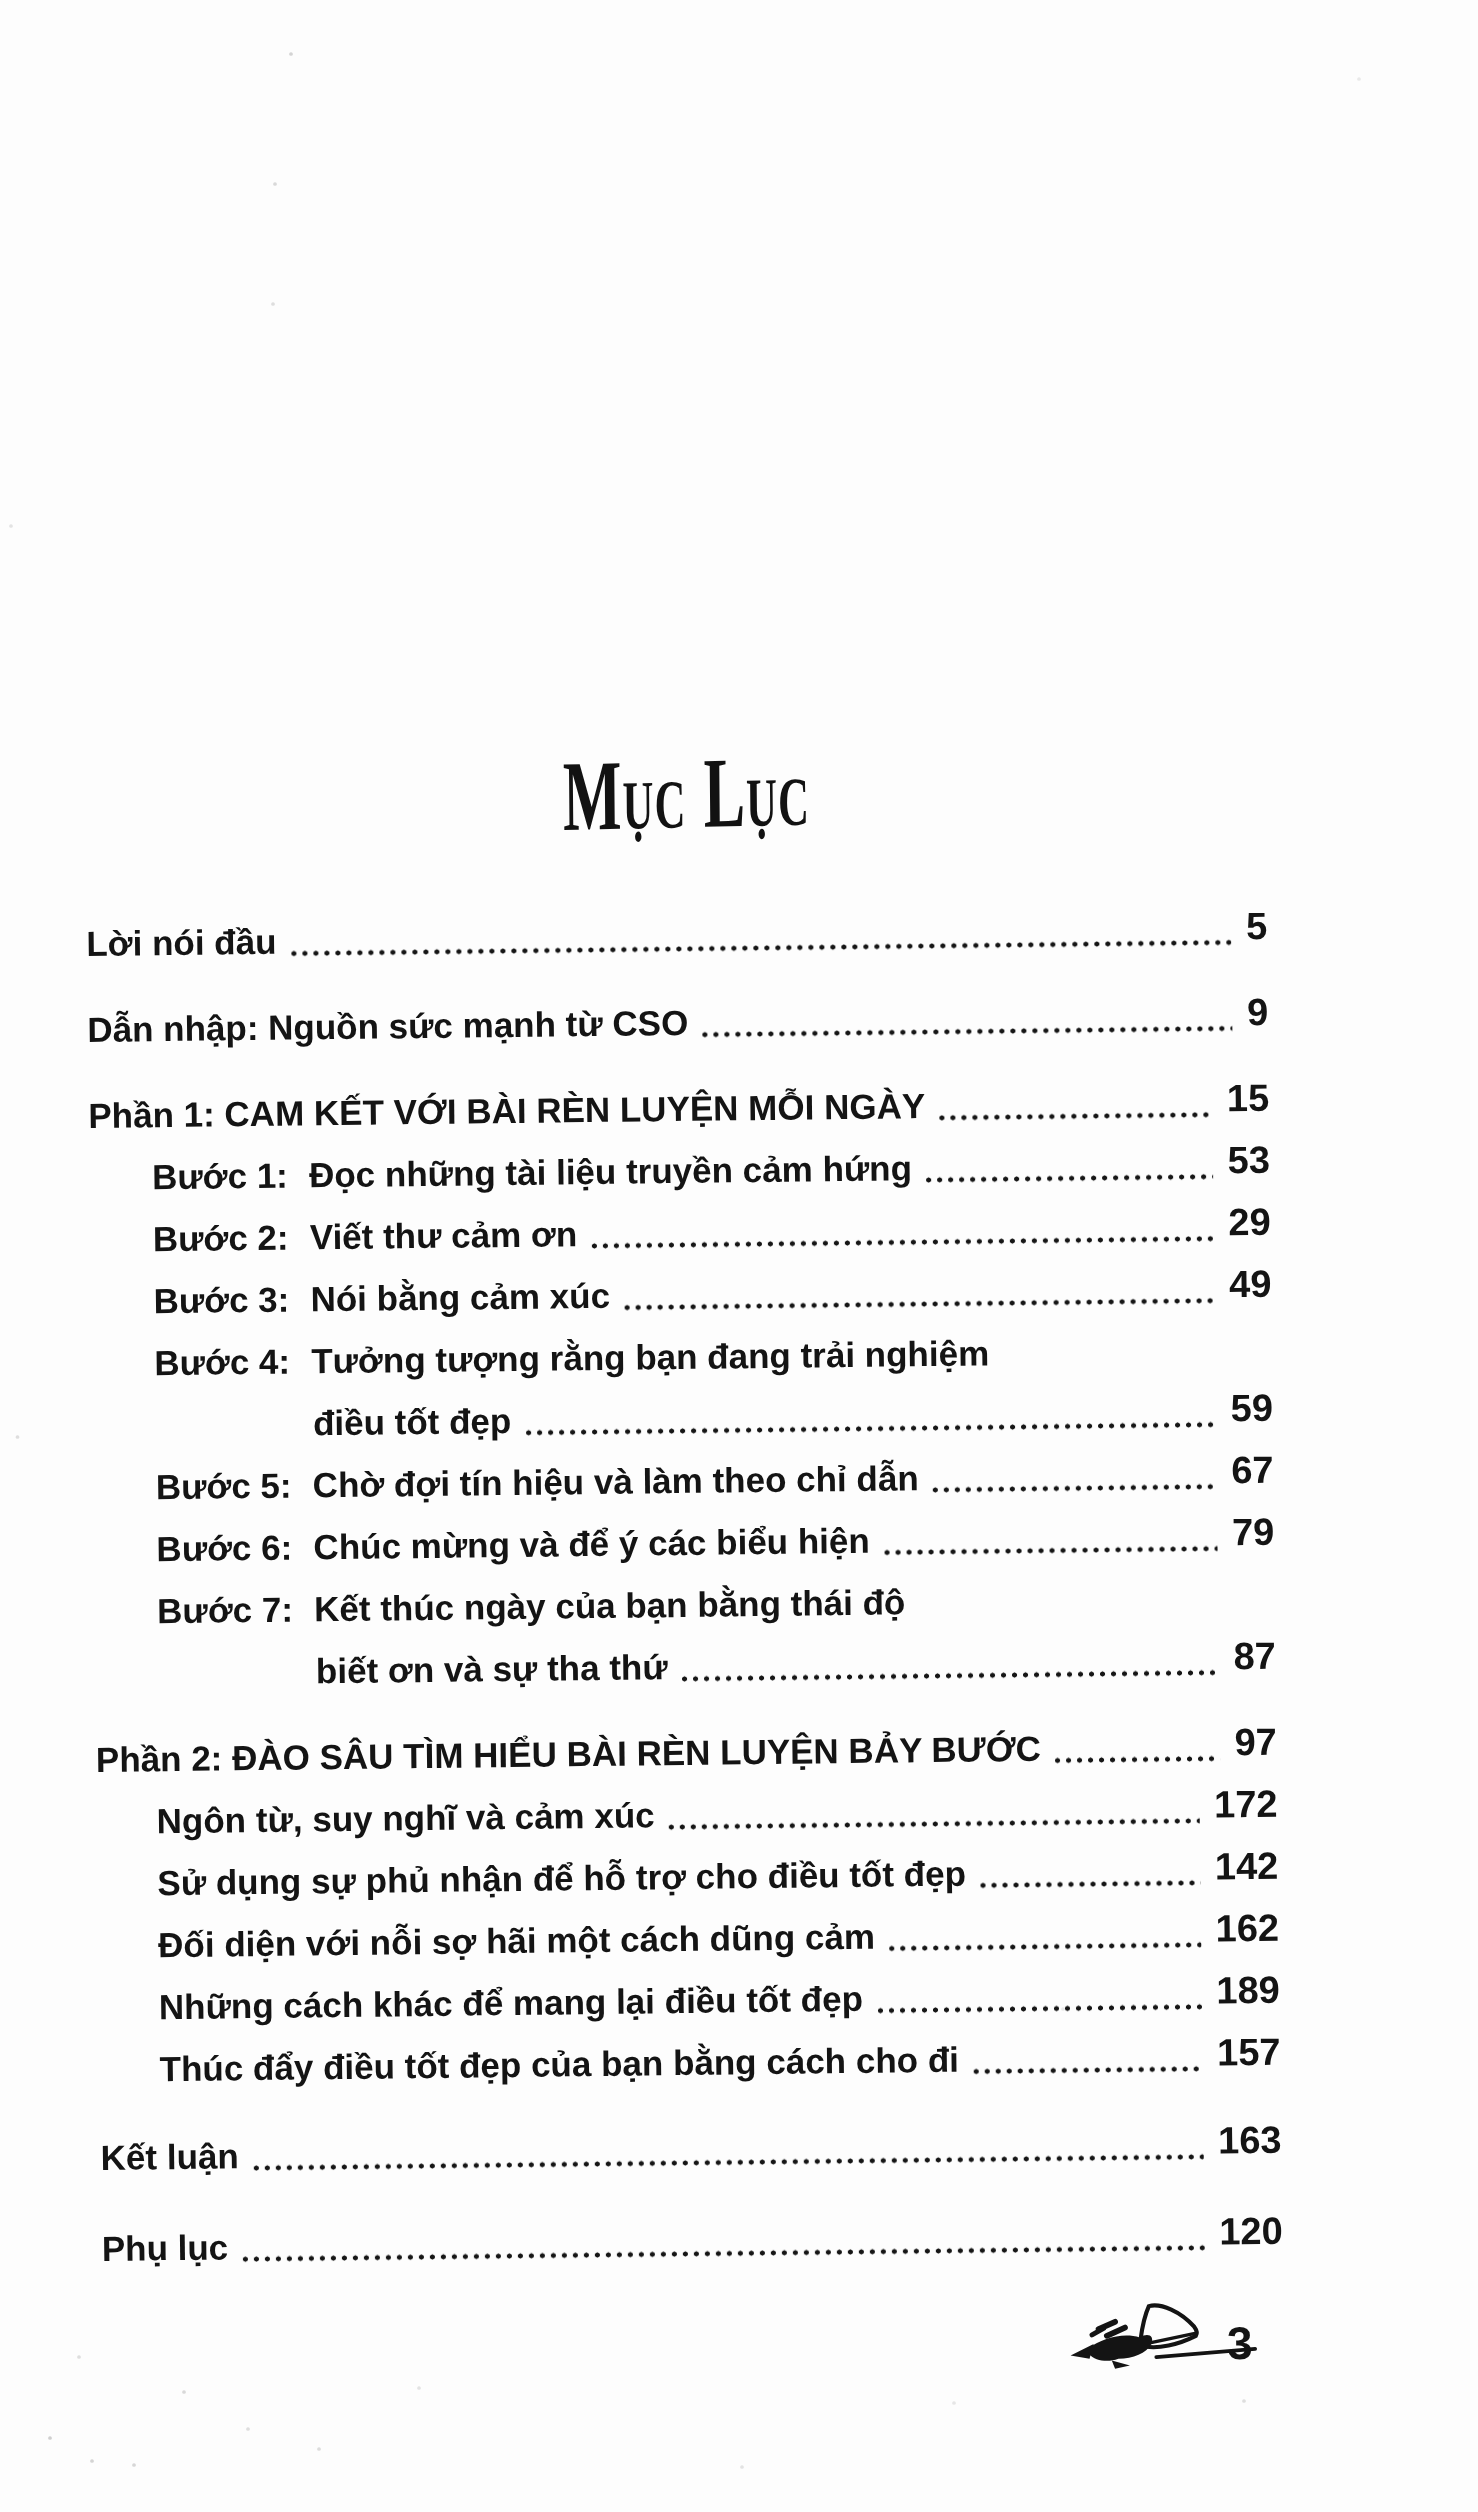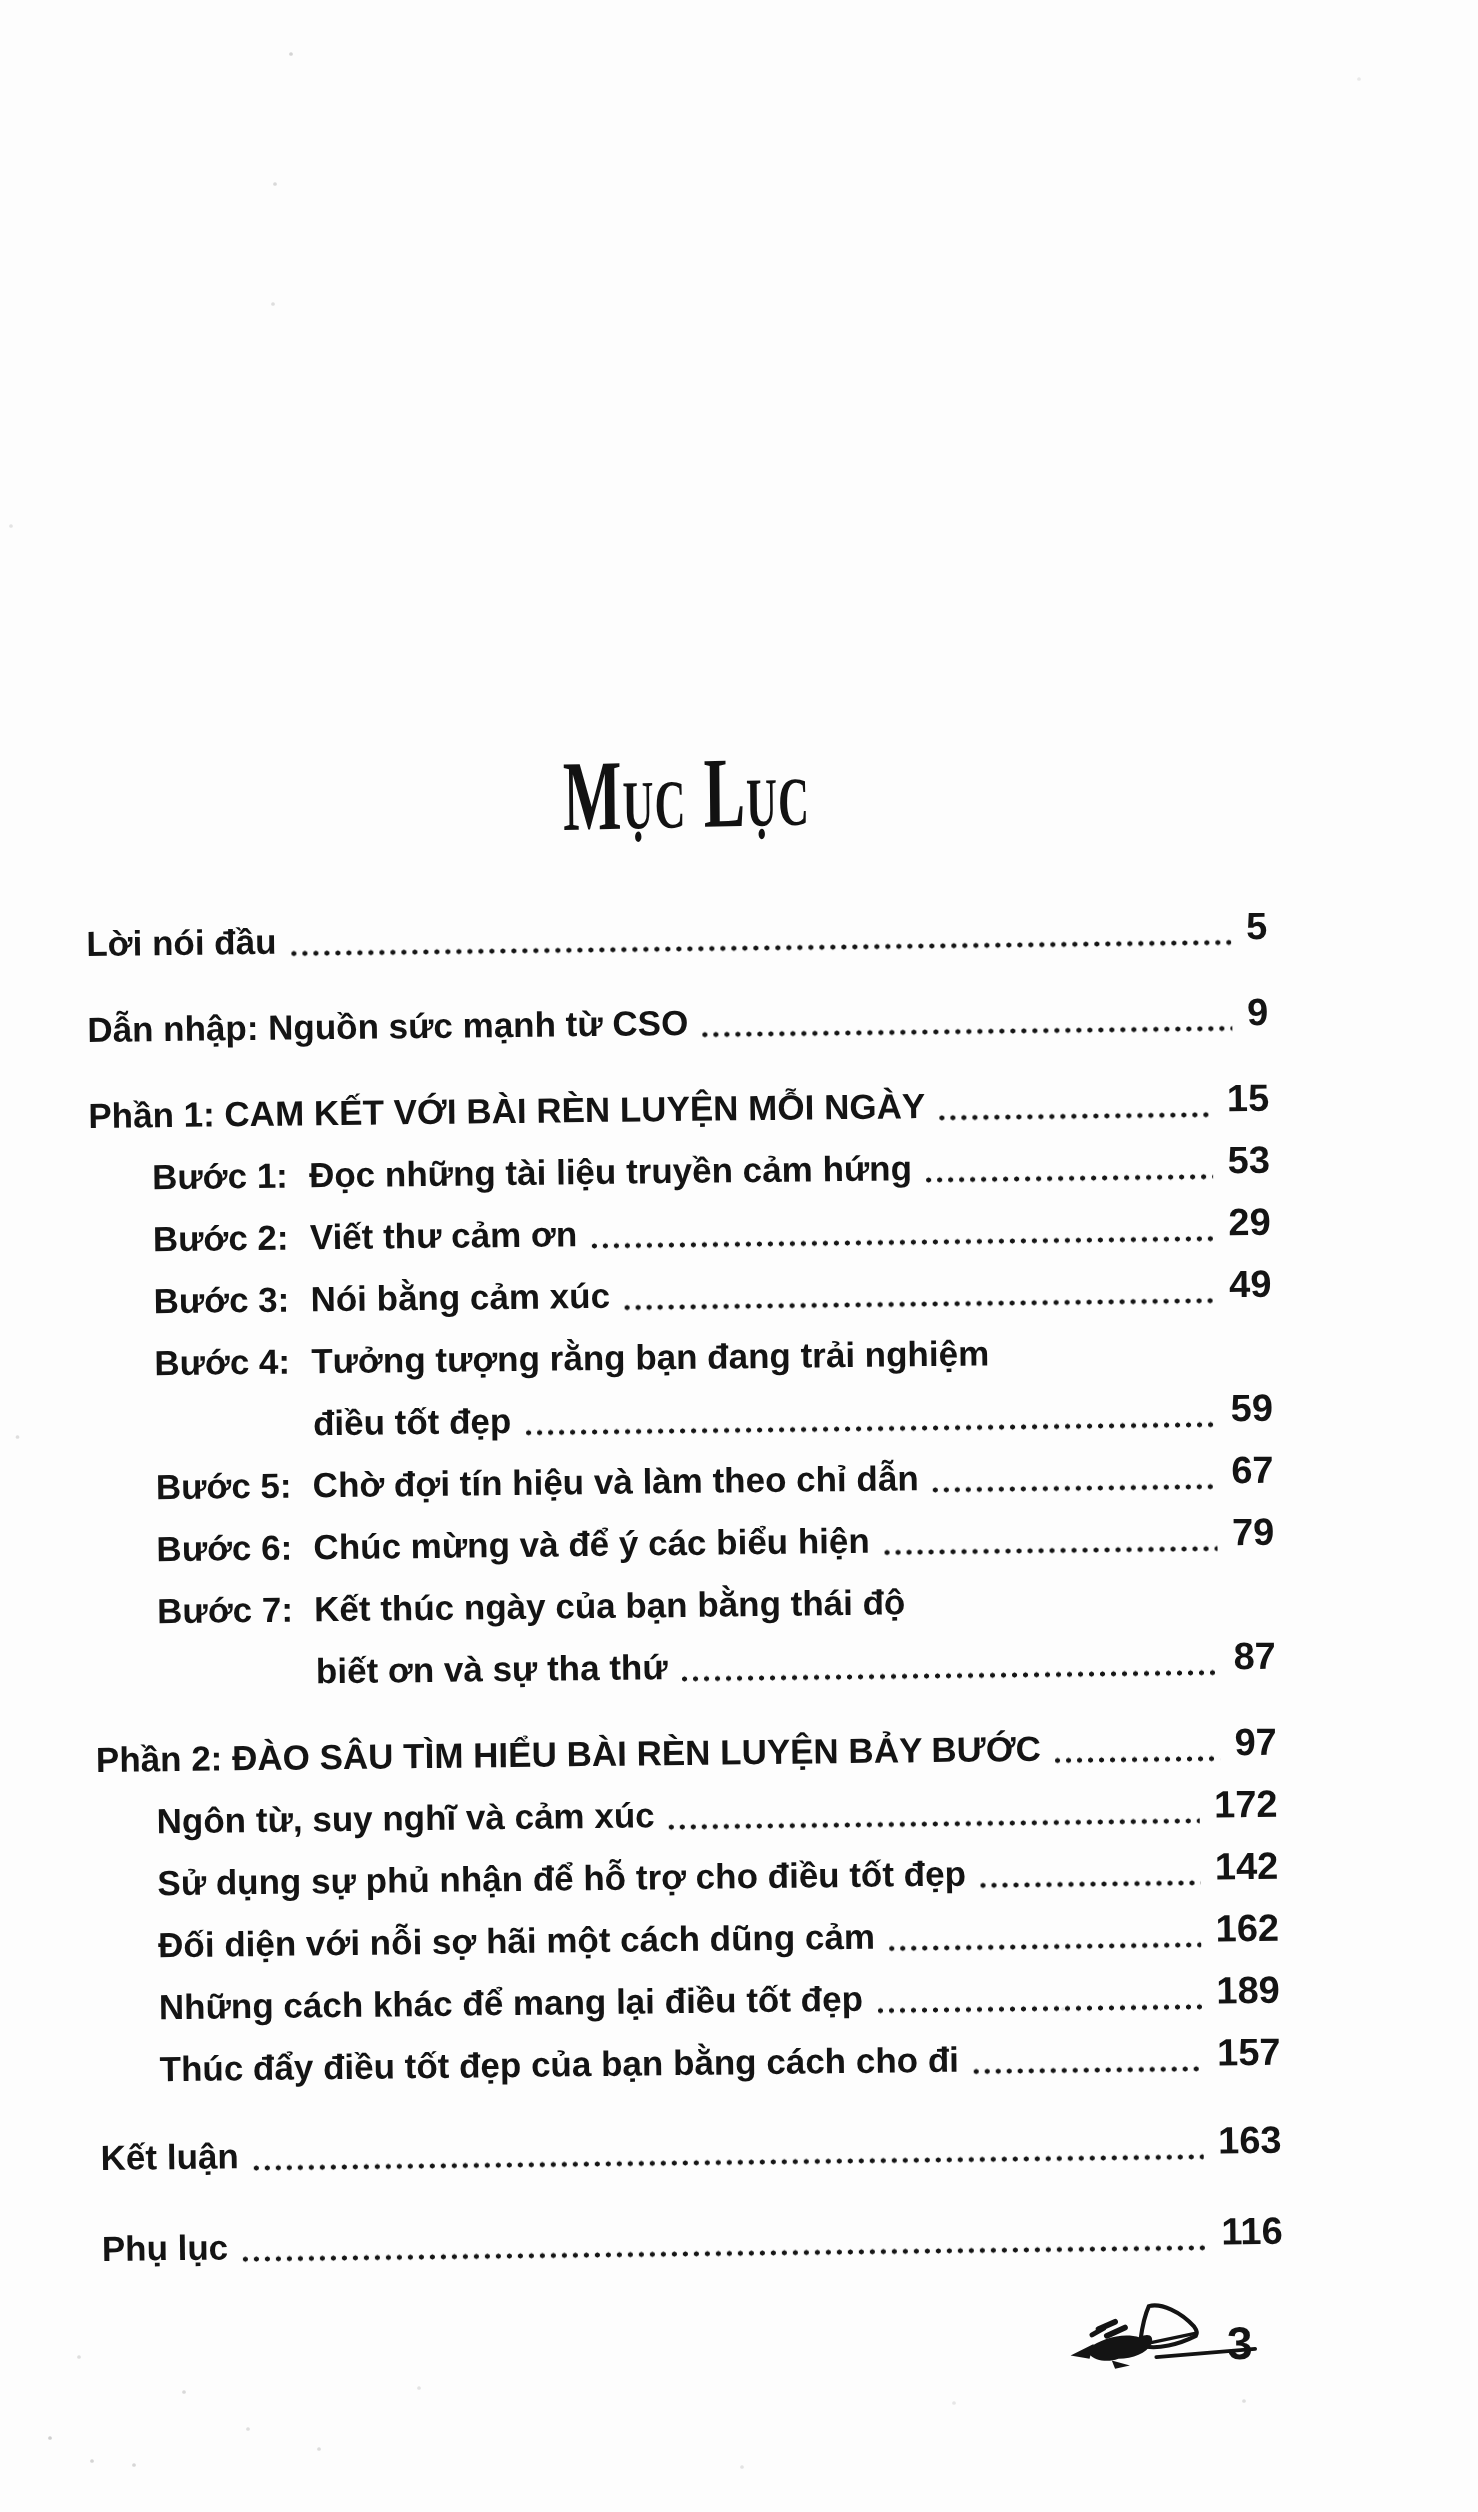--- a/index.html
+++ b/index.html
@@ -242,21 +242,21 @@
 
         <span class="entry-text">Kết luận</span>
         <span class="leader"></span>
         <span class="pg">163</span>
       </div>
 
       <div class="row lv-h1 gap-xxl">
 
         <span class="entry-text">Phụ lục</span>
         <span class="leader"></span>
-        <span class="pg">116</span>
+        <span class="pg">120</span>
       </div>
     </div>
 
   <div class="corner">
     <svg width="206" height="91" viewBox="0 0 250 110">
       <g stroke="#141414" fill="none" stroke-linecap="round">
 
         <path d="M103 6 C118 2 142 13 158 31 C161 35 162 39 160 42 C138 53 114 58 99 55 C94 54 92 50 93 46 C95 31 98 17 103 6 Z" stroke-width="5"></path>
 
         <path d="M97 52 L159 39" stroke-width="4"></path>

